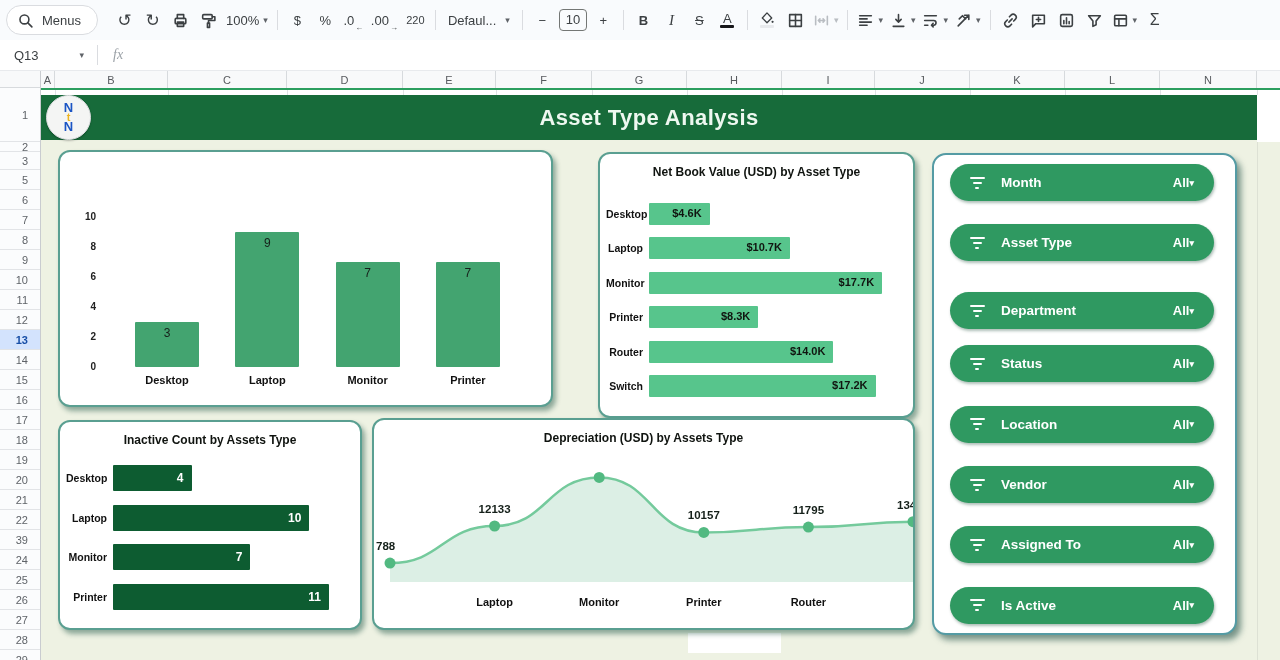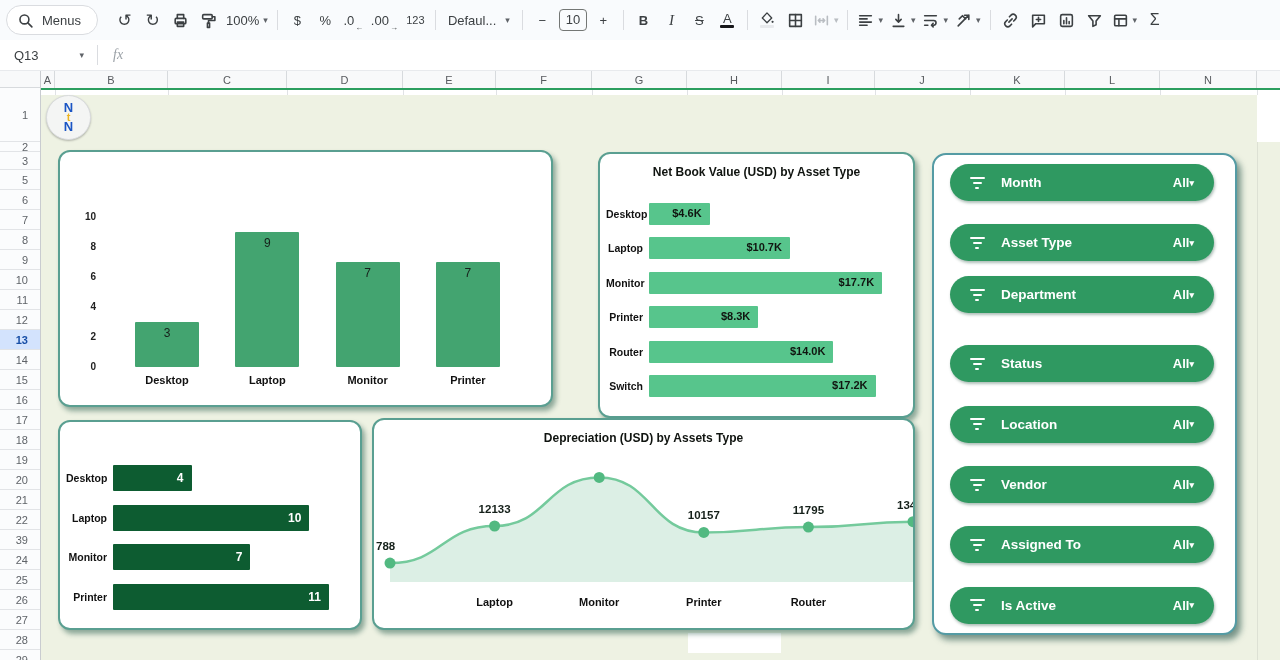--- a/index.html
+++ b/index.html
@@ -150,21 +150,21 @@
       </button>
     <button class="tb dec">
         <span>.0</span>
         <span class="tinyarr">←</span>
       </button>
     <button class="tb dec">
         <span>.00</span>
         <span class="tinyarr">→</span>
       </button>
     <button class="tb" style="font-size:11px">
-        <span>123</span>
+        <span>220</span>
       </button>
     <div class="sep"></div>
     <div class="tb fontbox">
       <span class="fontname">Defaul...</span>
       <span class="caret">▾</span>
     </div>
     <div class="sep"></div>
     <button class="tb">
         <span>−</span>
       </button>
@@ -322,20 +322,23 @@
       <div class="row-h" style="top: 562px; height: 20px;">29</div>
     </div>
 
   <div class="sheetbg" style="background: rgb(238, 242, 227);"></div>
   <div class="band"></div>
   <div class="rtwhite"></div>
   <div class="vline1257"></div>
   <div class="hdr-line"></div>
   <div class="whitecell"></div>
 
+  <div class="banner" style="background: rgb(23, 107, 58);">
+    <span class="banner-title">Asset Type Analysis</span>
+  </div>
   <div class="logo">
       <div class="ln">N</div>
       <div class="lt">t</div>
       <div class="ln">N</div>
     </div>
 
   <div class="card" style="left:58px;top:150px;width:495px;height:257px">
   <div class="ytick" style="top: 209px;">0</div>
       <div class="ytick" style="top: 179px;">2</div>
       <div class="ytick" style="top: 149px;">4</div>
@@ -370,20 +373,21 @@
       <div class="hbar" style="left: 49px; top: 152.2px; width: 109.311px; height: 22px; background: rgb(87, 197, 140);"></div>
       <div class="hval" style="left: 49px; width: 101.311px; top: 156.2px;">$8.3K</div>
       <div class="hlbl" style="left: 6px; width: 37px; top: 191.6px;">Router</div>
       <div class="hbar" style="left: 49px; top: 186.6px; width: 184.38px; height: 22px; background: rgb(87, 197, 140);"></div>
       <div class="hval" style="left: 49px; width: 176.38px; top: 190.6px;">$14.0K</div>
       <div class="hlbl" style="left: 6px; width: 37px; top: 226px;">Switch</div>
       <div class="hbar" style="left: 49px; top: 221px; width: 226.524px; height: 22px; background: rgb(87, 197, 140);"></div>
       <div class="hval" style="left: 49px; width: 218.524px; top: 225px;">$17.2K</div>
     </div>
   <div class="card" style="left:58px;top:420px;width:304px;height:210px">
+    <div class="c-title">Inactive Count by Assets Type</div>
   <div class="hlbl" style="left: 6px; width: 41px; top: 50px;">Desktop</div>
       <div class="hbar" style="left: 53px; top: 43px; width: 78.56px; height: 26px; background: rgb(13, 92, 49);"></div>
       <div class="hval white" style="left: 53px; width: 70.56px; top: 49px;">4</div>
       <div class="hlbl" style="left: 6px; width: 41px; top: 89.6px;">Laptop</div>
       <div class="hbar" style="left: 53px; top: 82.6px; width: 196.4px; height: 26px; background: rgb(13, 92, 49);"></div>
       <div class="hval white" style="left: 53px; width: 188.4px; top: 88.6px;">10</div>
       <div class="hlbl" style="left: 6px; width: 41px; top: 129.2px;">Monitor</div>
       <div class="hbar" style="left: 53px; top: 122.2px; width: 137.48px; height: 26px; background: rgb(13, 92, 49);"></div>
       <div class="hval white" style="left: 53px; width: 129.48px; top: 128.2px;">7</div>
       <div class="hlbl" style="left: 6px; width: 41px; top: 168.8px;">Printer</div>
@@ -431,21 +435,21 @@
           <i></i>
           <i></i>
           <i></i>
         </div>
         <div class="plabel">Asset Type</div>
         <div class="pvalue">
           <span>All</span>
           <span class="pcaret">▾</span>
         </div>
       </div>
-      <div class="pill" style="top: 121px; background: rgb(47, 153, 97);">
+      <div class="pill" style="top: 137px; background: rgb(47, 153, 97);">
         <div class="ficon">
           <i></i>
           <i></i>
           <i></i>
         </div>
         <div class="plabel">Department</div>
         <div class="pvalue">
           <span>All</span>
           <span class="pcaret">▾</span>
         </div>

